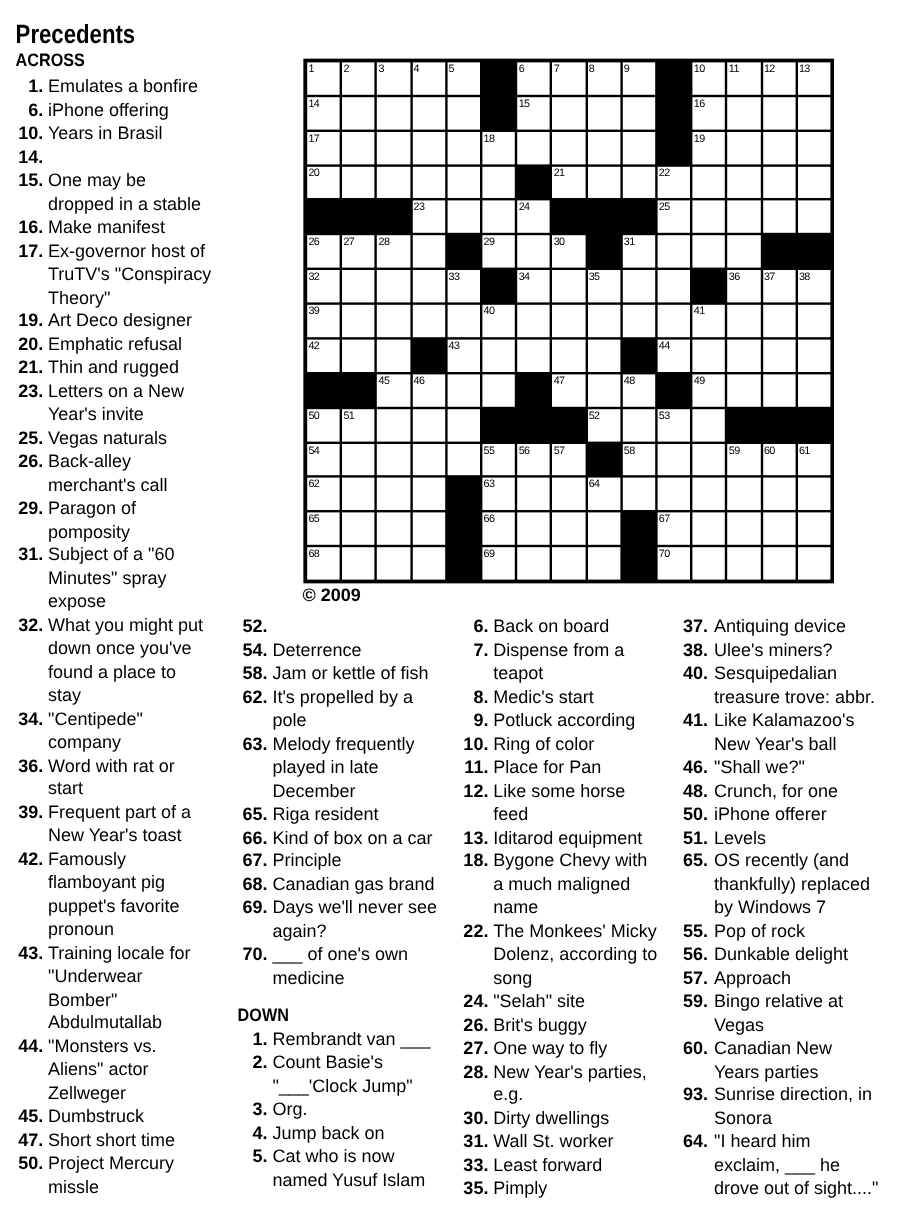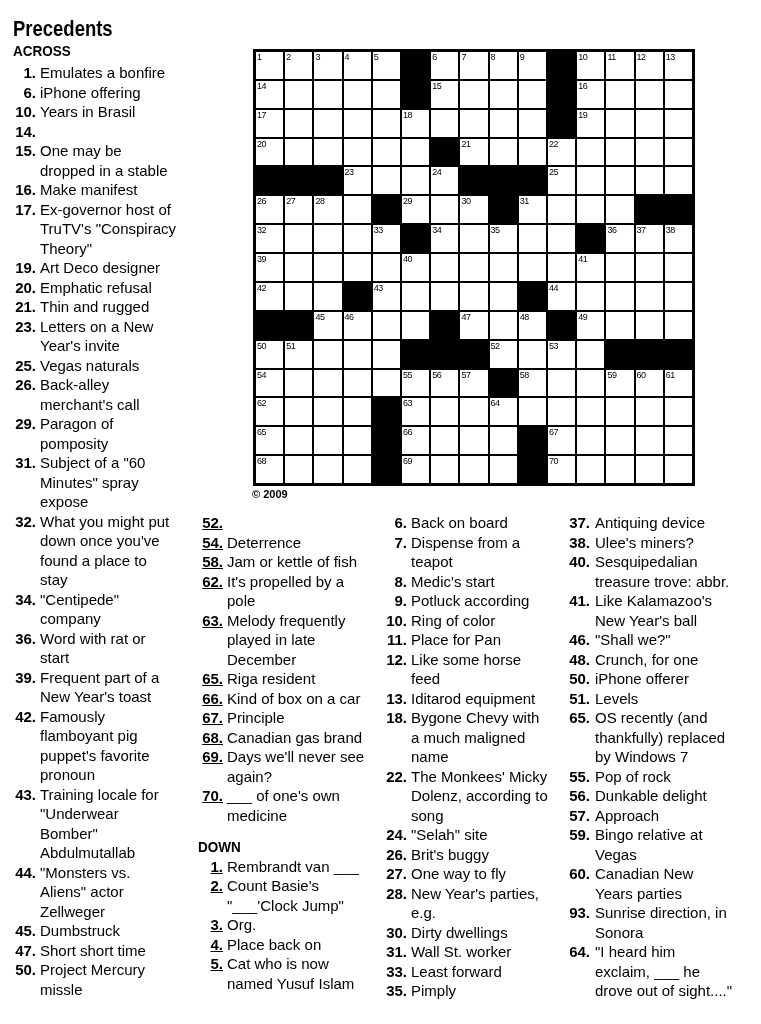--- a/index.html
+++ b/index.html
@@ -12,35 +12,35 @@
   .across-hdr{position:absolute;left:13px;top:42px;}
 
   .clue-col{position:absolute;font-size:15px;line-height:19.5px;}
   #col-left{left:14px;top:63px;width:218px;}
   #col-mid{left:198px;top:513px;width:186px;}
   #col-d3{left:384px;top:513px;width:186px;}
   #col-d4{left:566px;top:513px;width:200px;}
 
   .clue{display:flex;align-items:flex-start;}
   .cnum{font-weight:700;text-align:right;flex:0 0 22px;padding-right:4px;}
-  #col-mid .cnum{flex-basis:25px;text-decoration:underline;}
+  #col-mid .cnum{flex-basis:25px;}
   #col-d3 .cnum{flex-basis:23px;}
   #col-d4 .cnum{flex-basis:24px;padding-right:5px;}
   .ctext{white-space:pre-line;flex:1;}
 
   .down-hdr{margin:12px 0 0 0;height:19.5px;}
 
   #grid{position:absolute;left:253px;top:49px;width:442px;height:437px;
         box-sizing:border-box;border:3px solid #000;background:#000;
         display:grid;grid-template-columns:repeat(15,1fr);grid-template-rows:repeat(15,1fr);gap:2px;}
   .gcell{background:#fff;position:relative;}
   .gcell.black{background:#000;}
   .gnum{position:absolute;top:0;left:1px;font-size:9px;line-height:10px;letter-spacing:-0.5px;}
 
-  .copyright{position:absolute;left:252px;top:488px;font-size:11px;font-weight:700;}
+  .copyright{position:absolute;left:252px;top:488px;font-size:15px;font-weight:700;}
 </style>
 </head>
 <body>
 
 <div class="page">
 
   <div class="title">Precedents</div>
 
   <div class="hdr across-hdr">ACROSS</div>
 
@@ -600,21 +600,21 @@
           <span class="cnum">2.</span>
           <span class="ctext">Count Basie's
 "___'Clock Jump"</span>
         </div>
         <div class="clue">
           <span class="cnum">3.</span>
           <span class="ctext">Org.</span>
         </div>
         <div class="clue">
           <span class="cnum">4.</span>
-          <span class="ctext">Place back on</span>
+          <span class="ctext">Jump back on</span>
         </div>
         <div class="clue">
           <span class="cnum">5.</span>
           <span class="ctext">Cat who is now
 named Yusuf Islam</span>
         </div>
       </div>
   </div>
 
   <div id="col-d3" class="clue-col">

